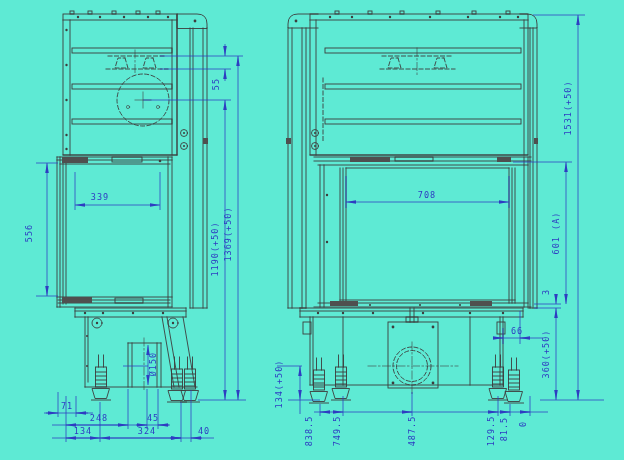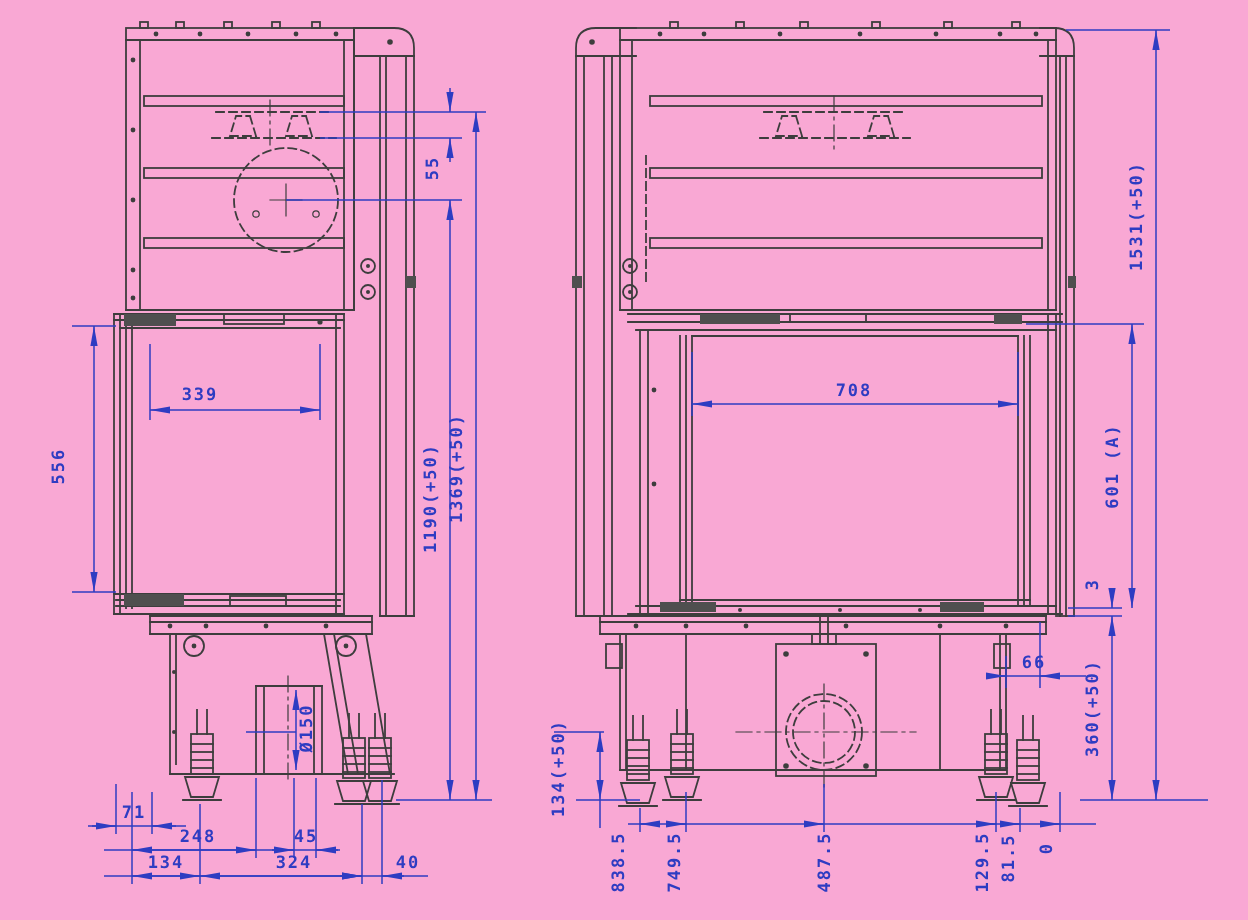--- a/index.html
+++ b/index.html
@@ -1,16 +1,16 @@
 <!DOCTYPE html>
 <html><head>
 <meta charset="utf-8">
 <style>
   html,body{margin:0;padding:0;background:#ffffff;}
-  #page{width:624px;height:460px;background:#f9a8d4;overflow:hidden;font-family:"DejaVu Sans Mono",monospace;font-weight:bold;}
+  #page{width:624px;height:460px;background:#5eead4;overflow:hidden;font-family:"DejaVu Sans Mono",monospace;}
   svg{display:block;}
   .geo{stroke:#3d3d3d;stroke-width:0.9;fill:none;stroke-linecap:square;}
   .thin{stroke-width:0.6;}
   .hid{stroke-dasharray:4 2.5;}
   .cl{stroke-dasharray:8 2.5 1.5 2.5;stroke-width:0.6;}
   .hf{fill:#4f4f4f;stroke:none;}
   .dt{fill:#3d3d3d;stroke:none;}
   .dim{stroke:#2e3cc2;stroke-width:0.75;fill:none;}
   .dtxt text{fill:#2e3cc2;stroke:none;font-family:"DejaVu Sans Mono",monospace;font-size:8.5px;letter-spacing:1px;}
 </style>

